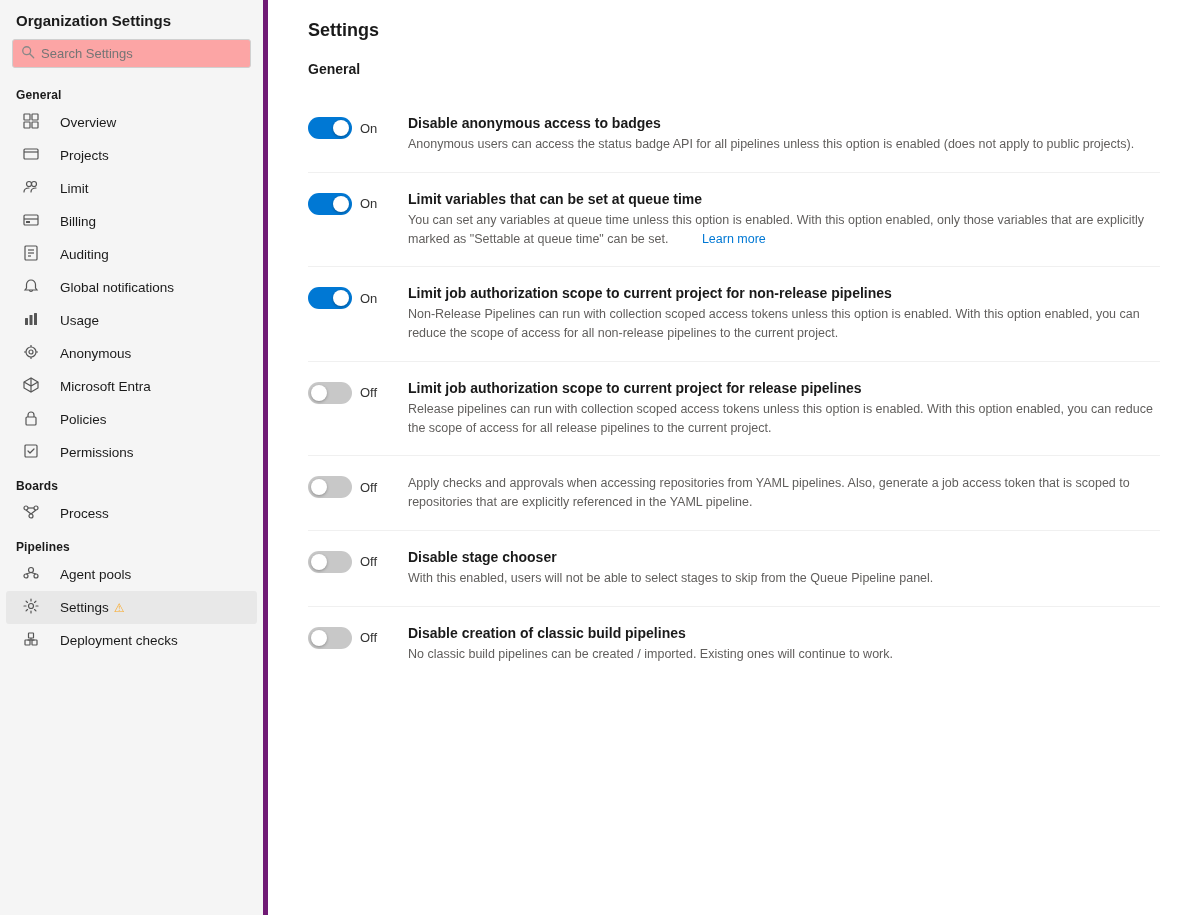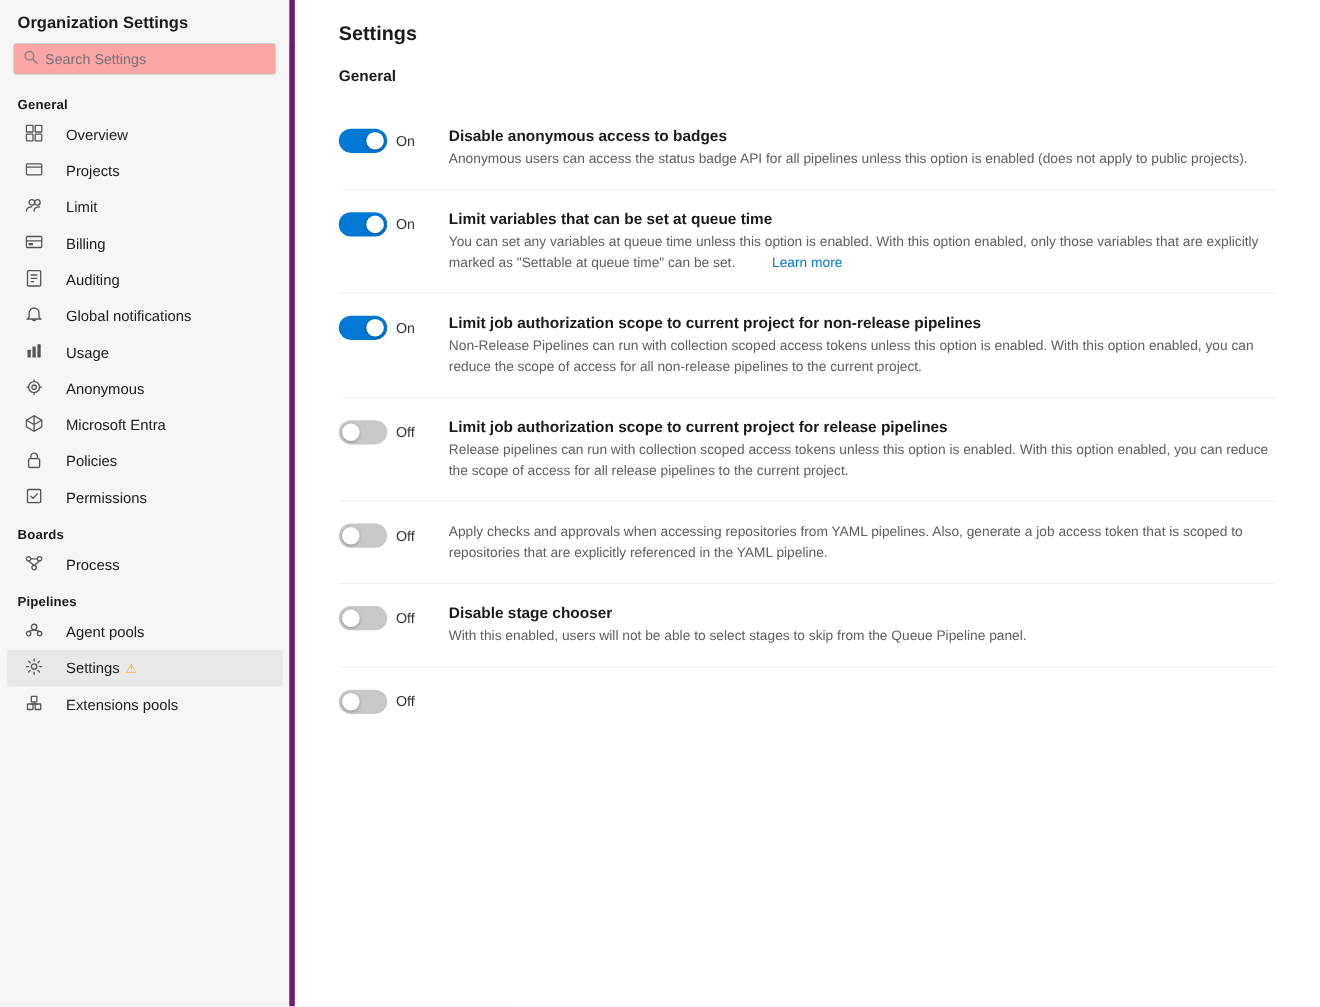--- a/index.html
+++ b/index.html
@@ -350,21 +350,21 @@
     <span class="item-icon">
       <svg width="16" height="16" viewBox="0 0 16 16" fill="none">
           <rect x="2" y="9" width="5" height="5" rx="0.5" stroke="#555" stroke-width="1.2"></rect>
           <rect x="9" y="9" width="5" height="5" rx="0.5" stroke="#555" stroke-width="1.2"></rect>
           <rect x="5.5" y="2" width="5" height="5" rx="0.5" stroke="#555" stroke-width="1.2"></rect>
           <line x1="8" y1="7" x2="8" y2="9" stroke="#555" stroke-width="1.2"></line>
           <line x1="4.5" y1="9" x2="8" y2="9" stroke="#555" stroke-width="1.2"></line>
           <line x1="11.5" y1="9" x2="8" y2="9" stroke="#555" stroke-width="1.2"></line>
         </svg>
     </span>
-    <span>Extensions pools</span>
+    <span>Deployment checks</span>
   </div>
 </nav>
 
 <main class="main-content">
   <h1 class="page-title">Settings</h1>
   <div class="section-label">General</div>
 
   <div id="settings-container">
       <div class="setting-row">
     <div class="toggle-area">
@@ -437,15 +437,19 @@
       <div class="setting-desc">With this enabled, users will not be able to select stages to skip from the Queue Pipeline panel.</div>
     </div>
   </div>
       <div class="setting-row">
     <div class="toggle-area">
       <div class="toggle off">
         <div class="toggle-knob"></div>
       </div>
       <span class="toggle-label">Off</span>
     </div>
+    <div class="setting-content">
+      <div class="setting-title">Disable creation of classic build pipelines</div>
+      <div class="setting-desc">No classic build pipelines can be created / imported. Existing ones will continue to work.</div>
+    </div>
   </div>
     </div>
 </main>
 
 </body></html>

